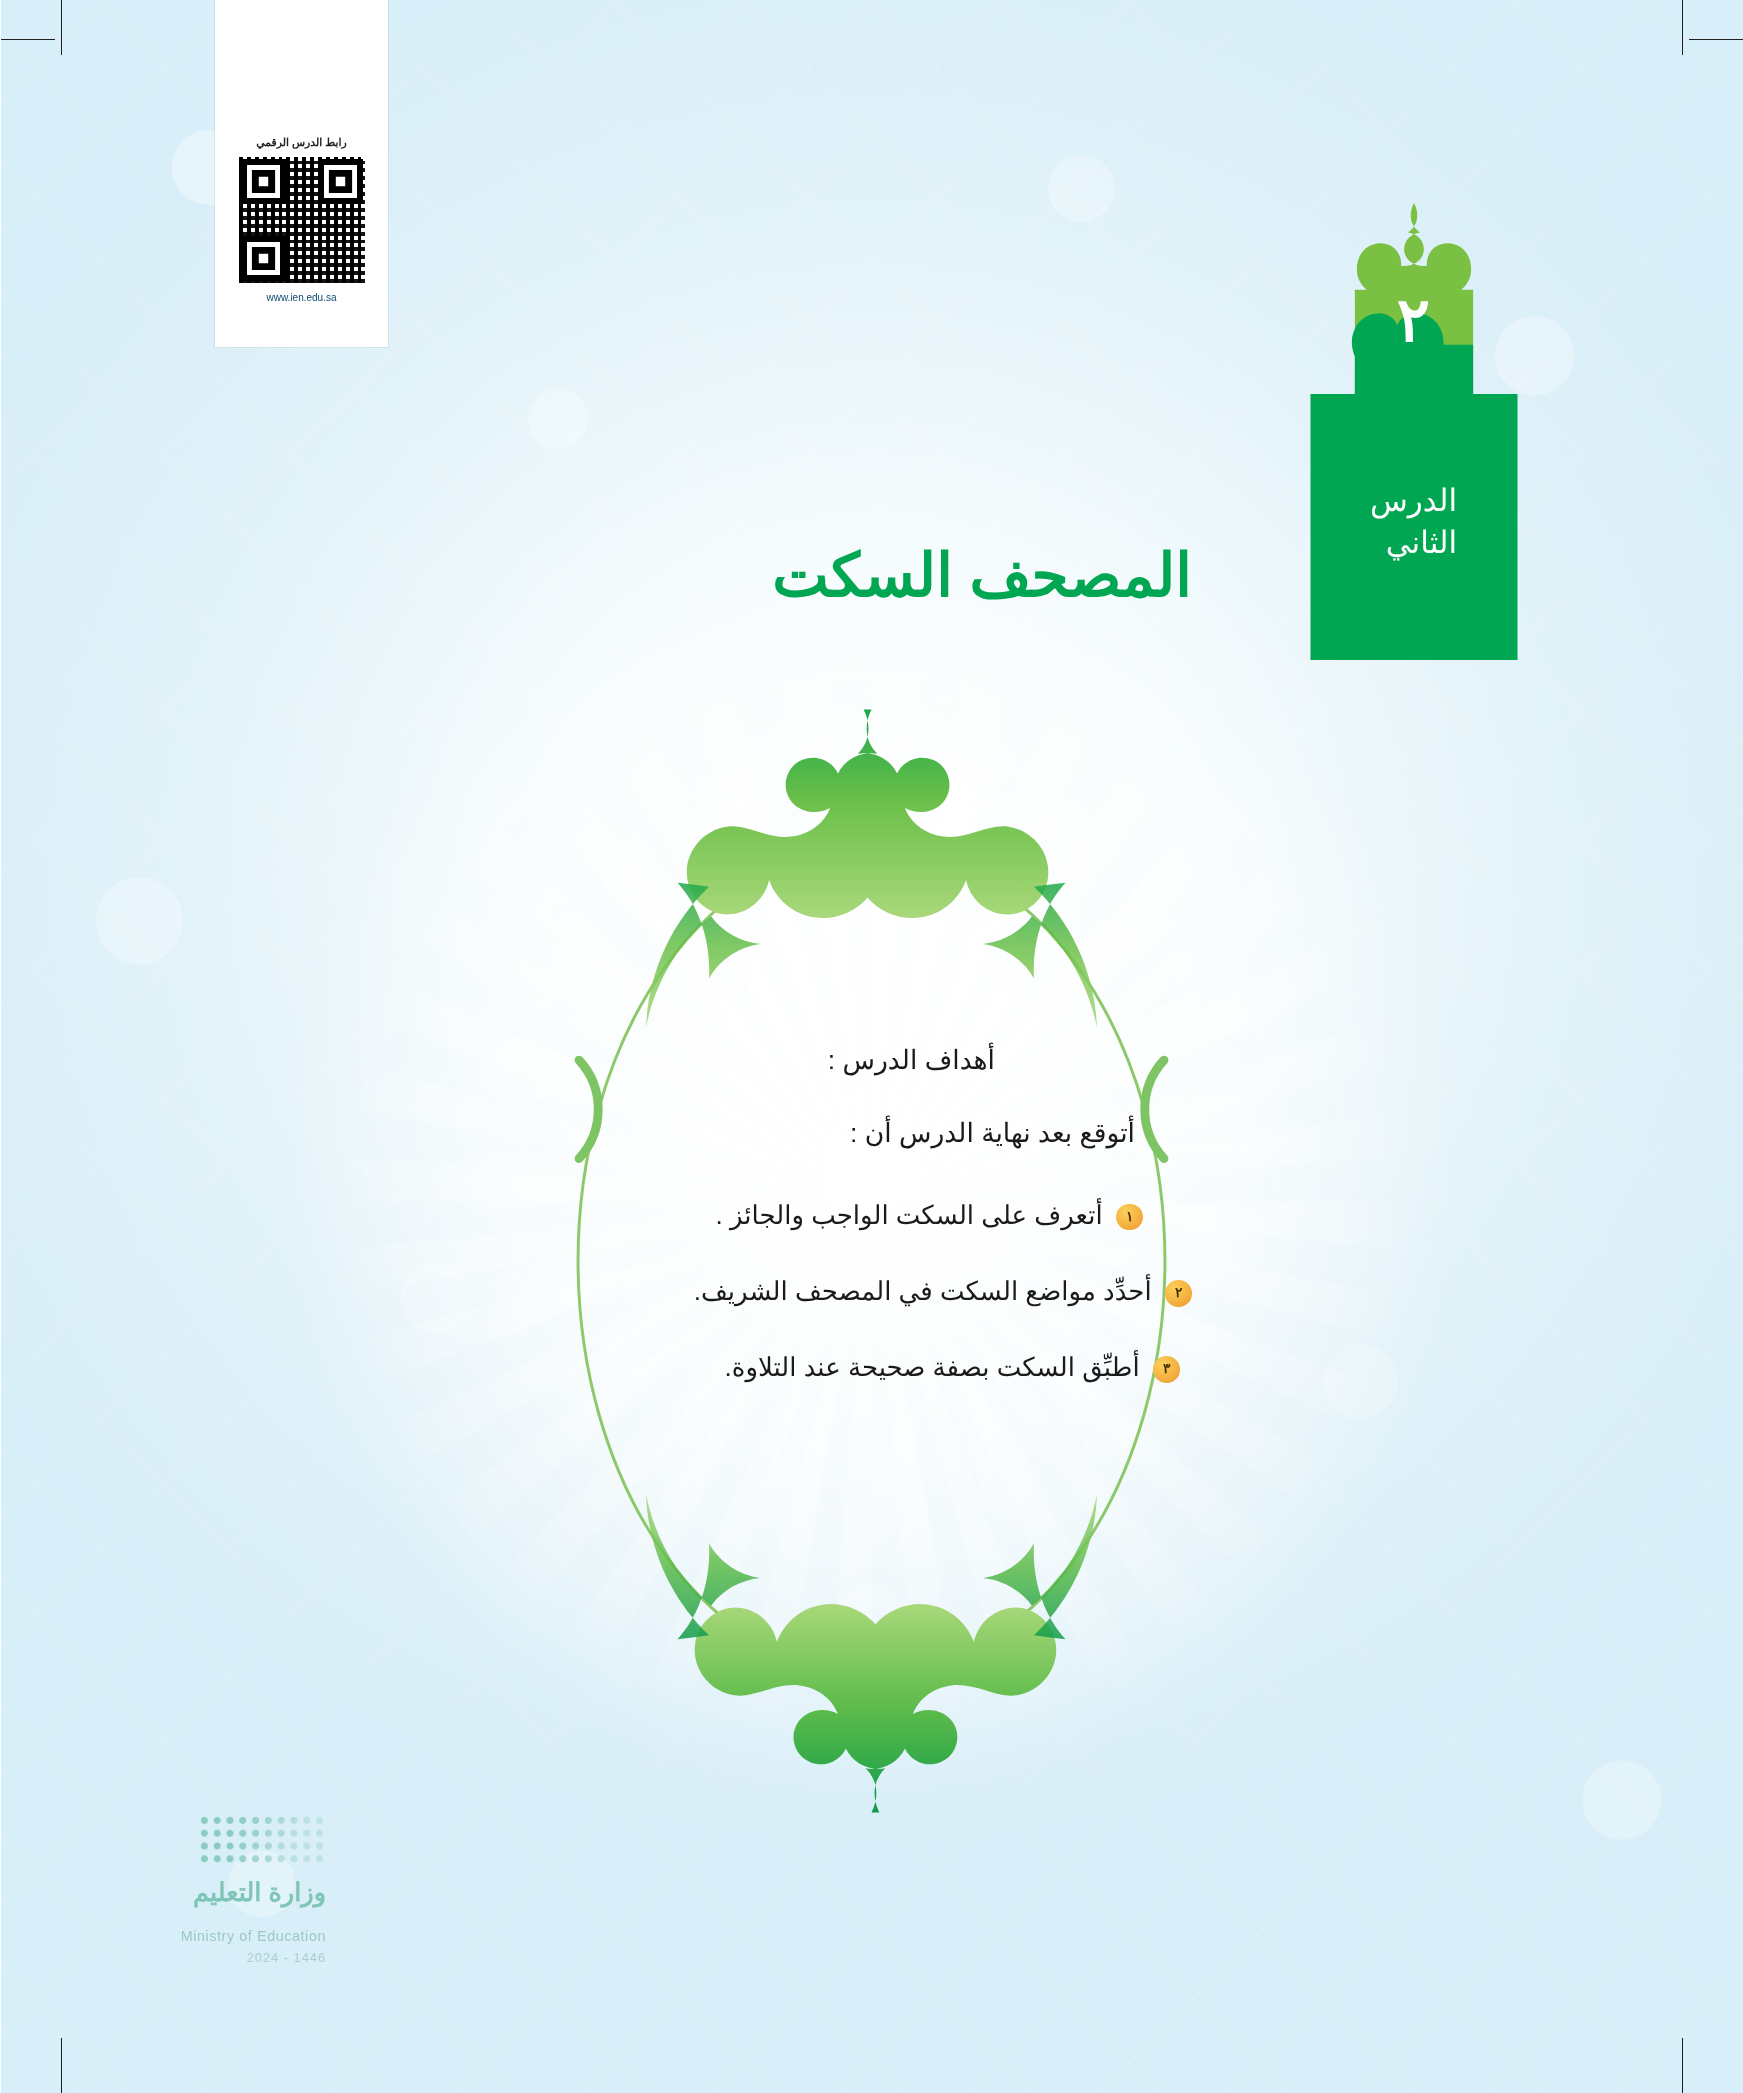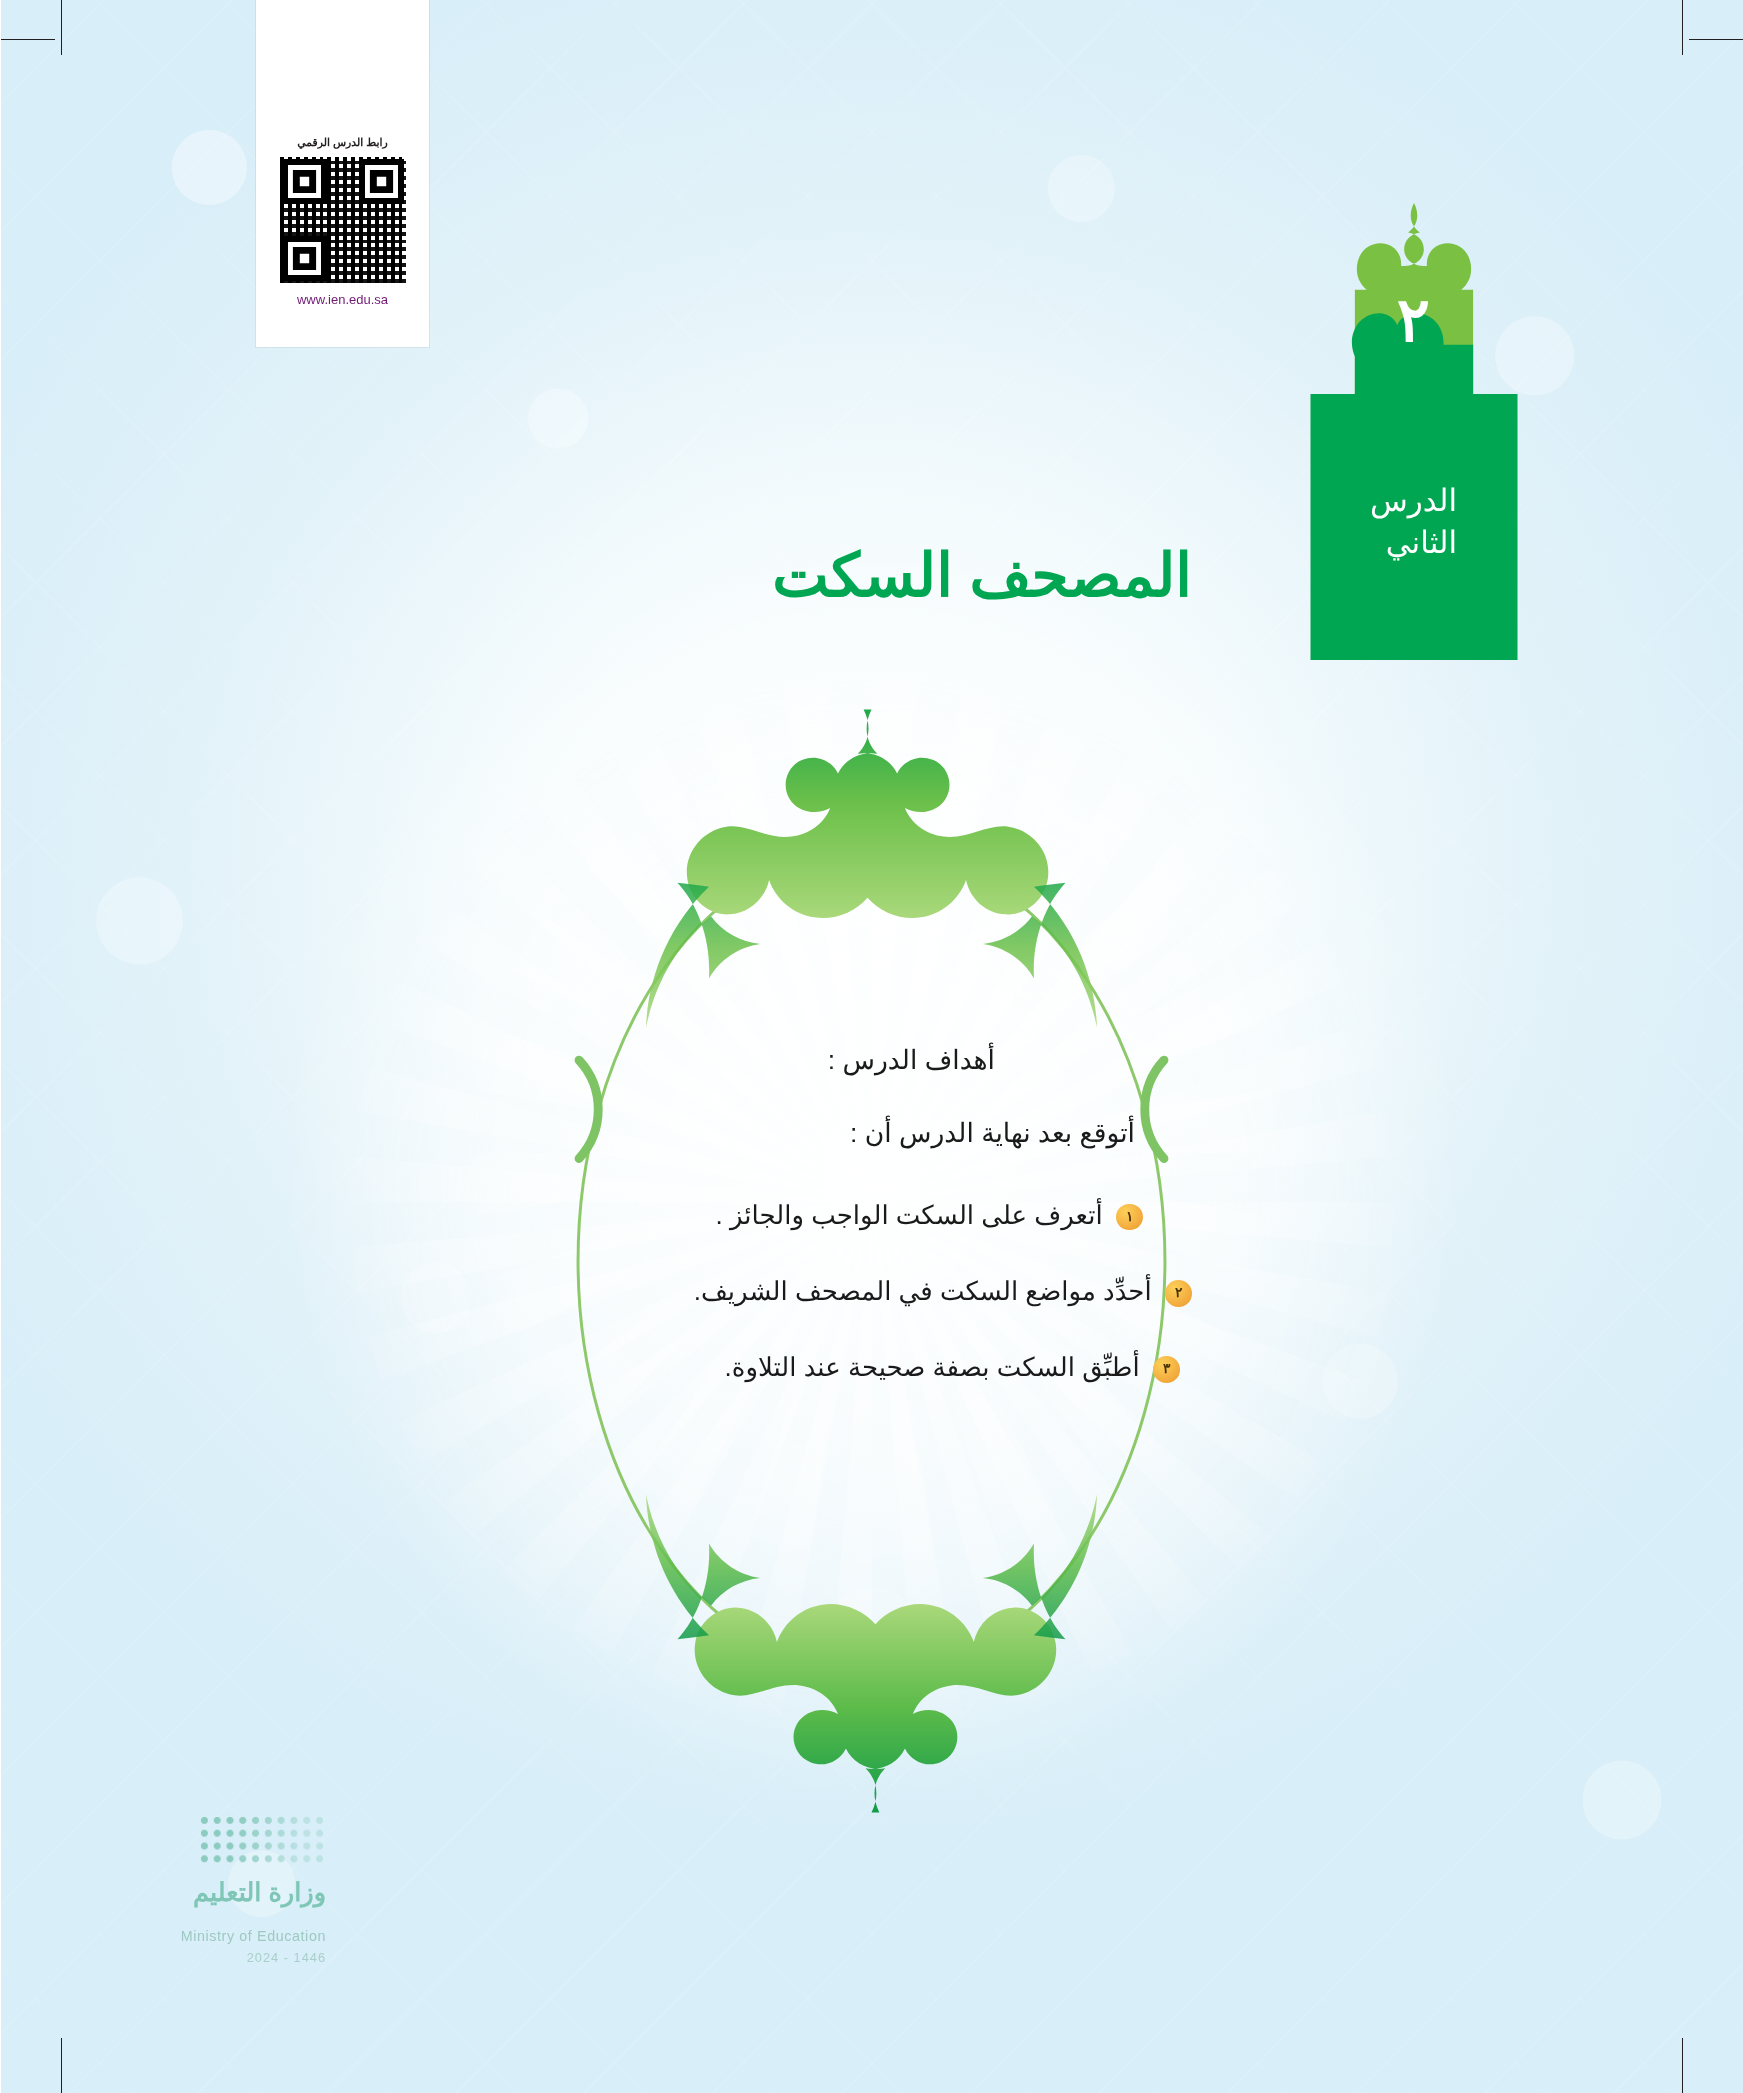--- a/index.html
+++ b/index.html
@@ -111,21 +111,20 @@
     width: 173px;
     height: 347px;
     background: #ffffff;
     box-shadow: 0 0 0 1px rgba(0,0,0,.06);
     display: flex;
     flex-direction: column;
     align-items: center;
     justify-content: flex-start;
     padding-top: 136px;
     box-sizing: border-box;
-    margin-left: 41px;
   }
   #qr-card .qr-caption {
     font-size: 10.8px;
     color: #231f20;
     font-weight: bold;
     letter-spacing: 0.2px;
     direction: rtl;
     margin-bottom: 7.9px;
   }
   #qr-card .qr-box {
@@ -147,22 +146,22 @@
     height: 33px;
     border: 6.9px solid #000;
     background: #fff;
     box-shadow: inset 0 0 0 4.9px #fff, inset 0 0 0 11.8px #000;
   }
   #qr-card .qr-box::before { left: 2px; top: 2px; }
   #qr-card .qr-box::after  { right: 2px; top: 2px; }
   #qr-card .qr-box .qr-eye { left: 2px; bottom: 2px; }
   #qr-card .qr-url {
     margin-top: 8.9px;
-    font-size: 13px;
-    color: #701a75;
+    font-size: 10px;
+    color: #0c4a6e;
     direction: ltr;
   }
 
   
   #lesson-tag {
     position: absolute;
     right: 227px;
     top: 197px;
     width: 207px;
     height: 463px;

